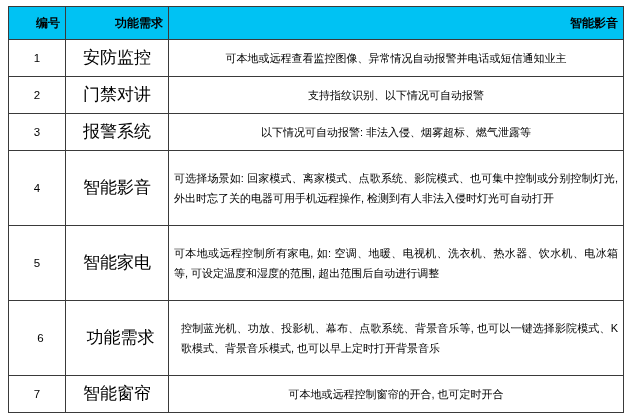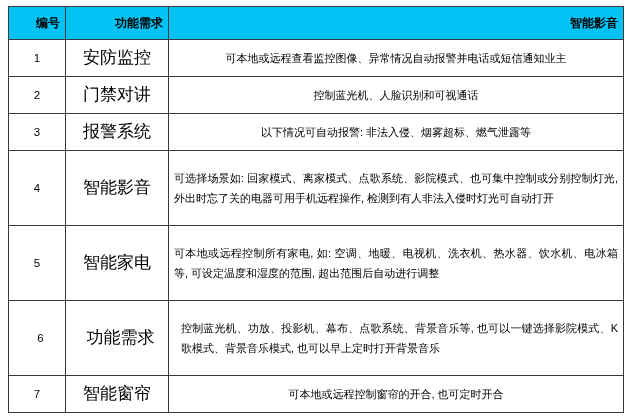--- a/index.html
+++ b/index.html
@@ -85,21 +85,21 @@
     </thead>
     <tbody>
       <tr class="r1">
         <td class="cell-no">1</td>
         <td class="cell-req">安防监控</td>
         <td class="cell-desc">可本地或远程查看监控图像、异常情况自动报警并电话或短信通知业主</td>
       </tr>
       <tr class="r2">
         <td class="cell-no">2</td>
         <td class="cell-req">门禁对讲</td>
-        <td class="cell-desc">控制蓝光机、人脸识别和可视通话</td>
+        <td class="cell-desc">支持指纹识别、以下情况可自动报警</td>
       </tr>
       <tr class="r3">
         <td class="cell-no">3</td>
         <td class="cell-req">报警系统</td>
         <td class="cell-desc">以下情况可自动报警: 非法入侵、烟雾超标、燃气泄露等</td>
       </tr>
       <tr class="r4">
         <td class="cell-no">4</td>
         <td class="cell-req">智能影音</td>
         <td class="cell-desc justify">可选择场景如: 回家模式、离家模式、点歌系统、影院模式、也可集中控制或分别控制灯光, 外出时忘了关的电器可用手机远程操作, 检测到有人非法入侵时灯光可自动打开</td>

